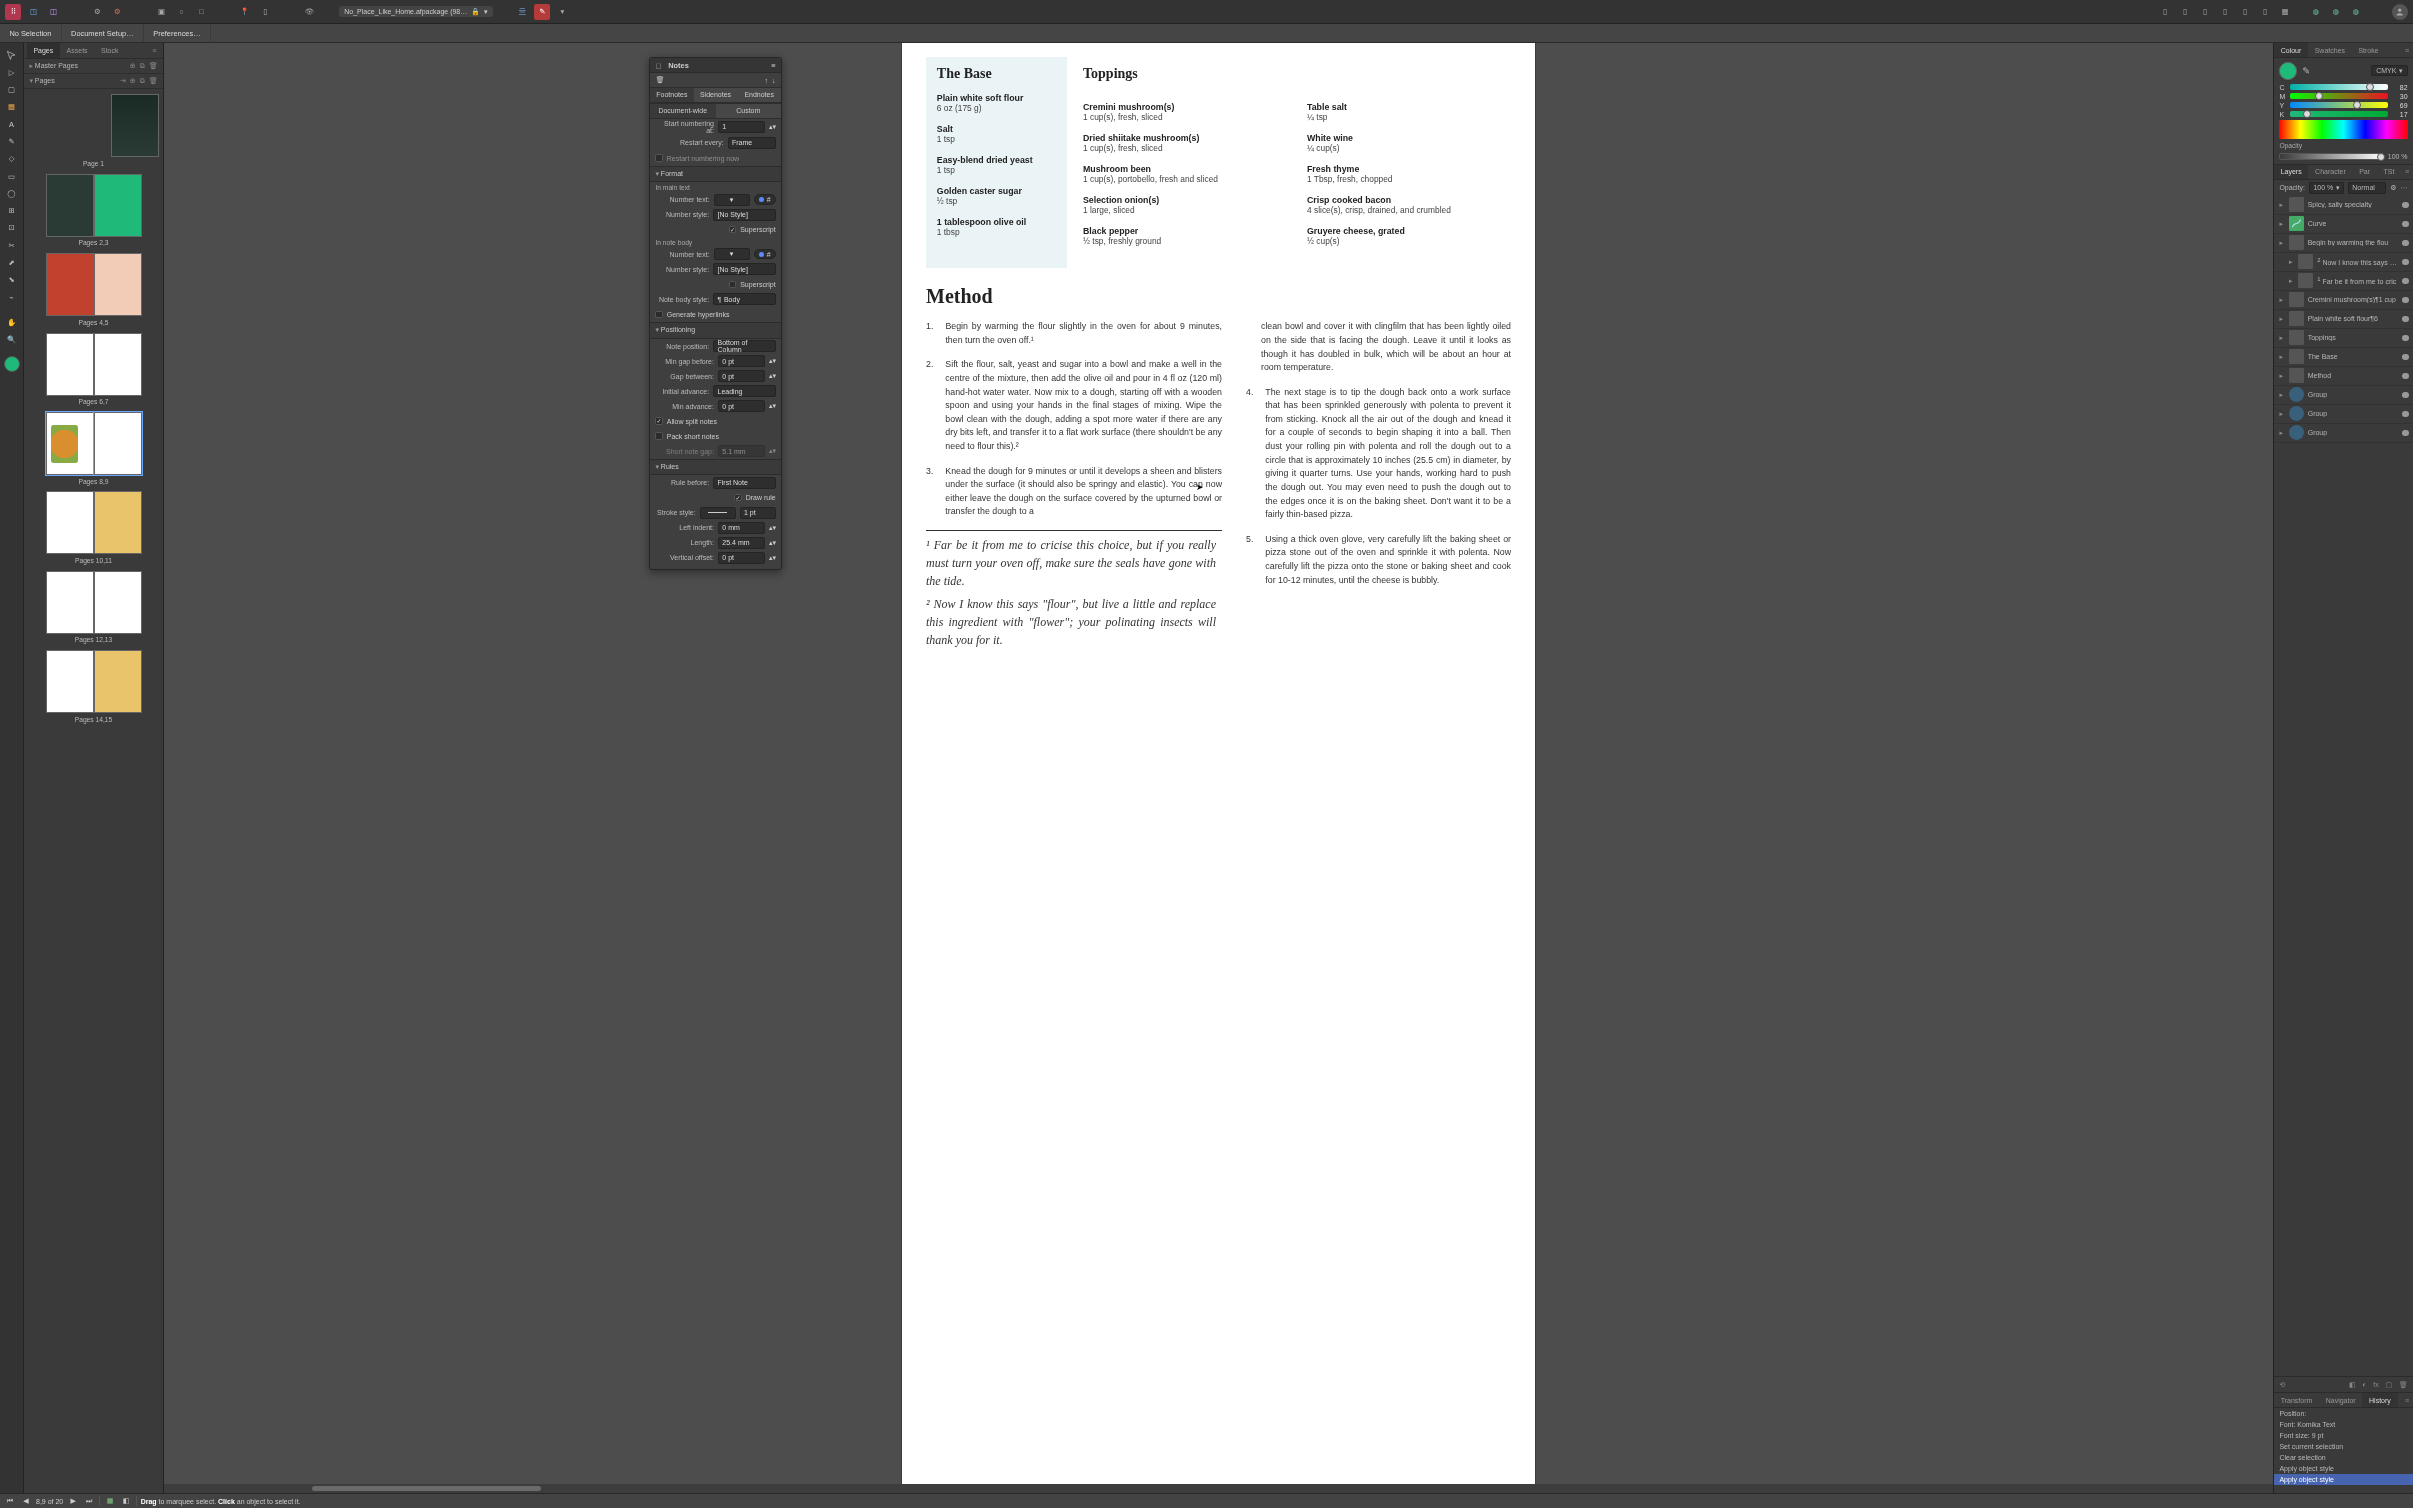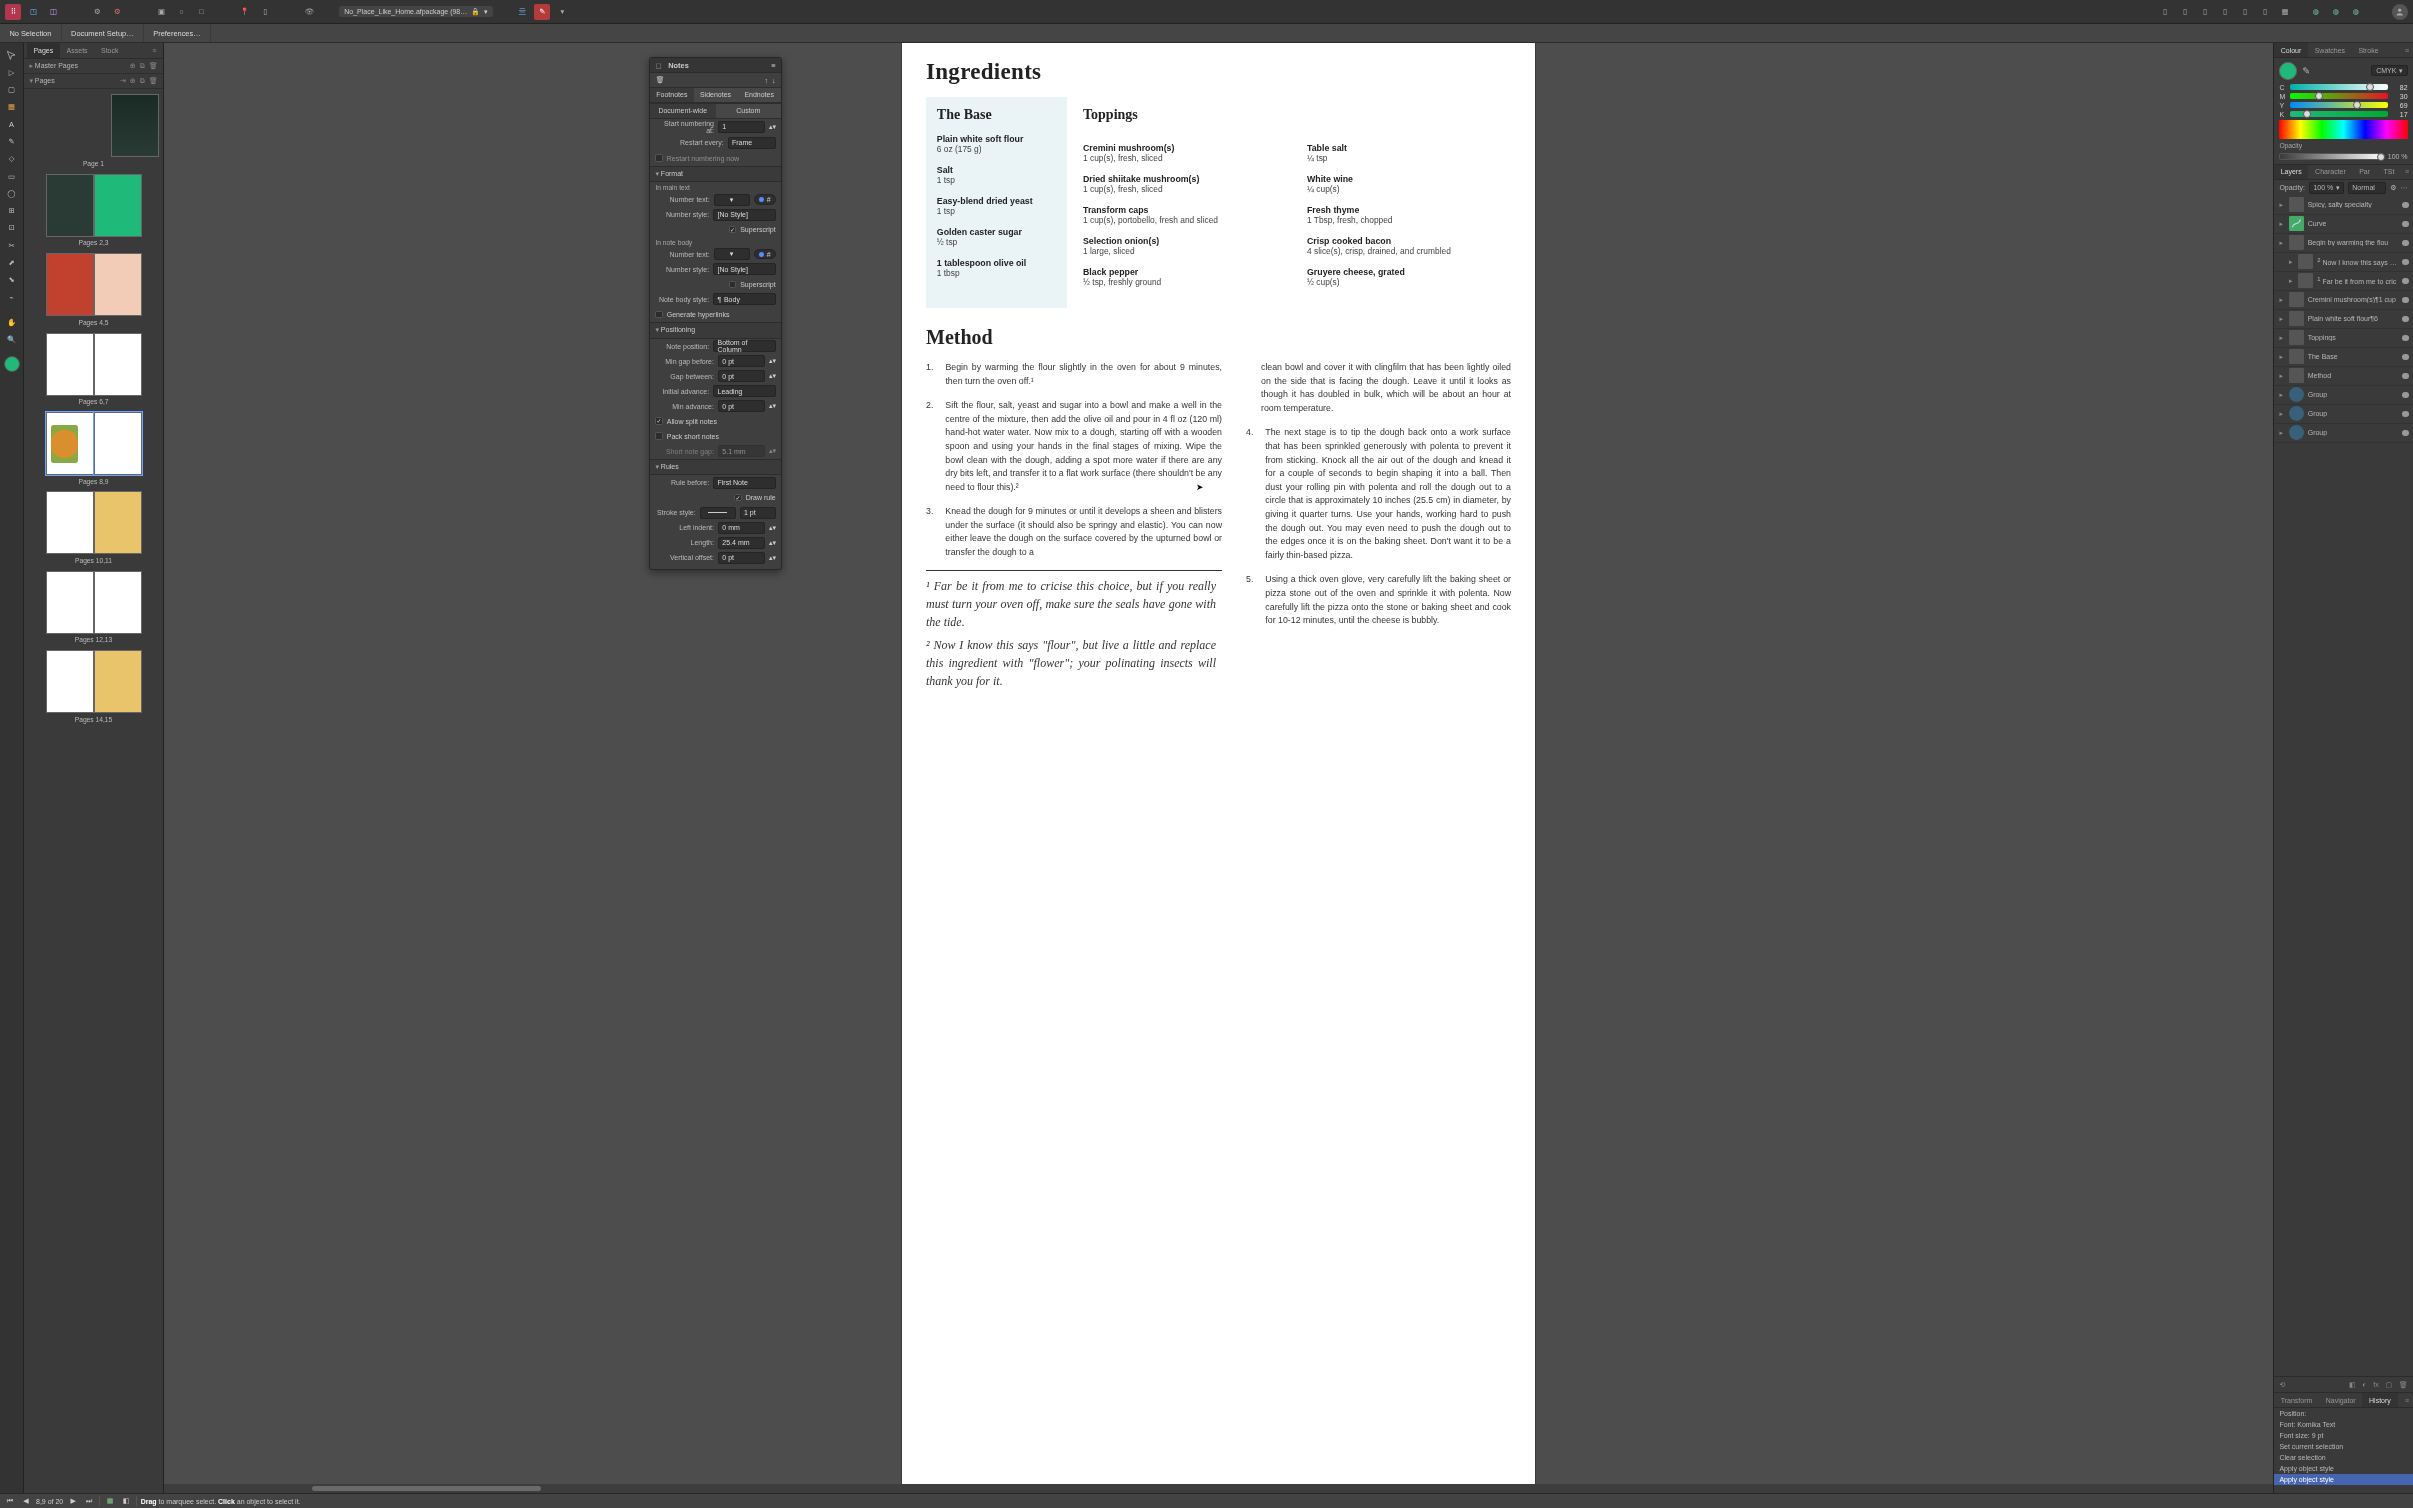--- a/index.html
+++ b/index.html
@@ -453,21 +453,20 @@
           <div class="pg-thumb half" style="background: rgb(255, 255, 255);"></div>
           <div class="pg-thumb half" style="background: rgb(233, 196, 106);"></div>
         </div>
         <div class="pg-label">Pages 14,15</div>
       </div>
   </div>
 
   <div class="canvas-area">
     <div class="page">
       <div class="doc-pad">
-        <h1 class="doc-hd">Ingredients</h1>
 
         <div class="ing-wrap">
           <div class="ing-base">
             <h2>The Base</h2>
             <div id="base-items">
                 <div class="ing-item">
                   <b>Plain white soft flour</b>
                   <span>6 oz (175 g)</span>
                 </div>
                 <div class="ing-item">
@@ -494,21 +493,21 @@
               <div class="ing-col" id="top-col1">
                   <div class="ing-item">
                     <b>Cremini mushroom(s)</b>
                     <span>1 cup(s), fresh, sliced</span>
                   </div>
                   <div class="ing-item">
                     <b>Dried shiitake mushroom(s)</b>
                     <span>1 cup(s), fresh, sliced</span>
                   </div>
                   <div class="ing-item">
-                    <b>Transform caps</b>
+                    <b>Mushroom been</b>
                     <span>1 cup(s), portobello, fresh and sliced</span>
                   </div>
                   <div class="ing-item">
                     <b>Selection onion(s)</b>
                     <span>1 large, sliced</span>
                   </div>
                   <div class="ing-item">
                     <b>Black pepper</b>
                     <span>½ tsp, freshly ground</span>
                   </div>

